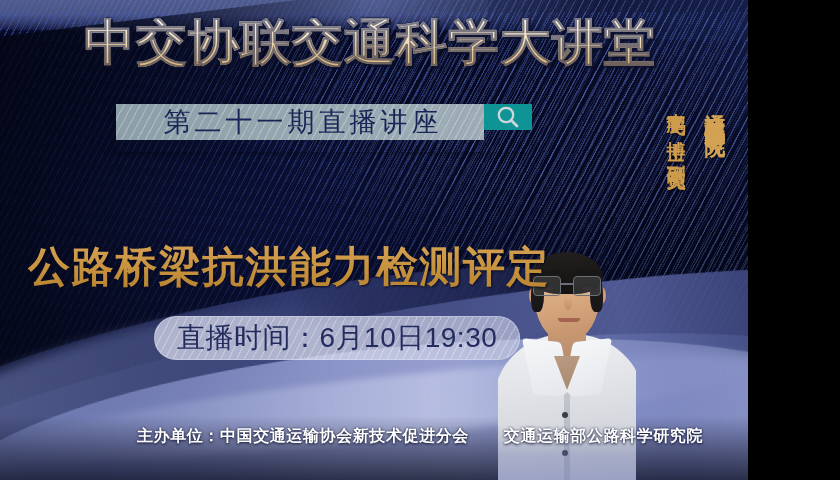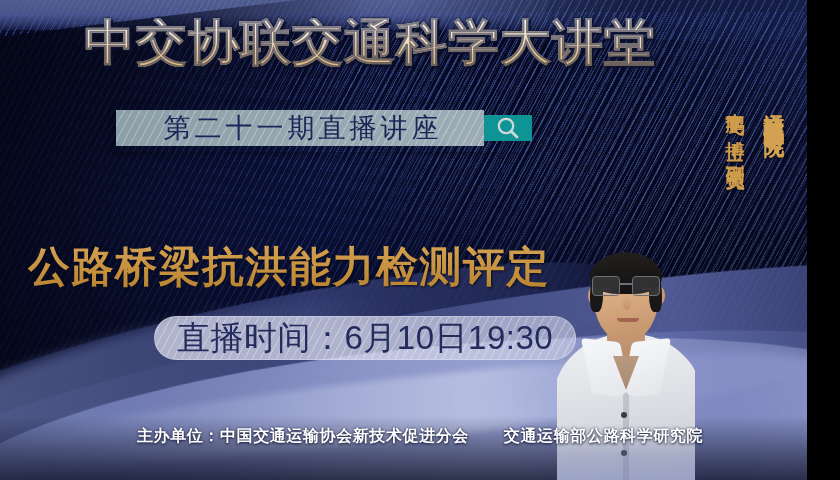--- a/index.html
+++ b/index.html
@@ -6,21 +6,21 @@
   html, body {
     width:840px; height:480px;
     background:#000;
     font-family:"Liberation Sans", "DejaVu Sans", sans-serif;
     overflow:hidden;
   }
 
   
   #poster {
     position:relative;
-    width:807px; height:480px;
+    width:748px; height:480px;
     overflow:hidden;
     background:#0f172a;
   }
 
   
   .bg-base {
     position:absolute; inset:0;
     background:
       radial-gradient(ellipse 70% 60% at 18% 42%, #0d1440 0%, #070b26 55%, #04061a 100%),
       linear-gradient(180deg,#121a44 0%, #0a1033 28%, #070c26 60%, #0b1130 100%);
@@ -144,21 +144,21 @@
     -webkit-text-fill-color:transparent;
     -webkit-text-stroke:0.6px rgba(20,26,60,.55);
     filter:drop-shadow(0 0 1px #141a3c) drop-shadow(2px 2px 0 rgba(10,14,40,.85));
     transform:scaleX(1.04);
   }
 
   
   .sub-bar {
     position:absolute; left:116px; top:104px;
     width:416px; height:48px;
-    display:flex; align-items:center;
+    display:flex; align-items:flex-start;
     box-shadow:0 1px 6px rgba(0,0,0,.35);
   }
   .sub-bar-text {
     flex:1;
     display:flex; align-items:center; justify-content:center;
     background:linear-gradient(100deg, rgba(150,170,178,.93) 0%, rgba(164,182,188,.90) 45%, rgba(176,192,198,.88) 100%);
     position:relative; overflow:hidden;
   }
   .sub-bar-text::after{
     content:""; position:absolute; inset:0;
@@ -206,21 +206,21 @@
   }
   .time-pill::after{
     content:""; position:absolute; inset:0;
     background:repeating-linear-gradient(118deg,
       rgba(255,255,255,.26) 0px, rgba(255,255,255,.26) 1.3px,
       rgba(0,0,0,0) 1.3px, rgba(0,0,0,0) 7px);
     pointer-events:none;
   }
   .time-pill-label {
     position:relative; z-index:2;
-    font-size:33px; font-weight:500; letter-spacing:.5px;
+    font-size:28px; font-weight:500; letter-spacing:.5px;
     color:#242c5e;
     white-space:nowrap;
   }
 
   
   .speaker {
     position:absolute; right:112px; bottom:0;
     width:138px; height:362px;
     overflow:hidden;
   }

